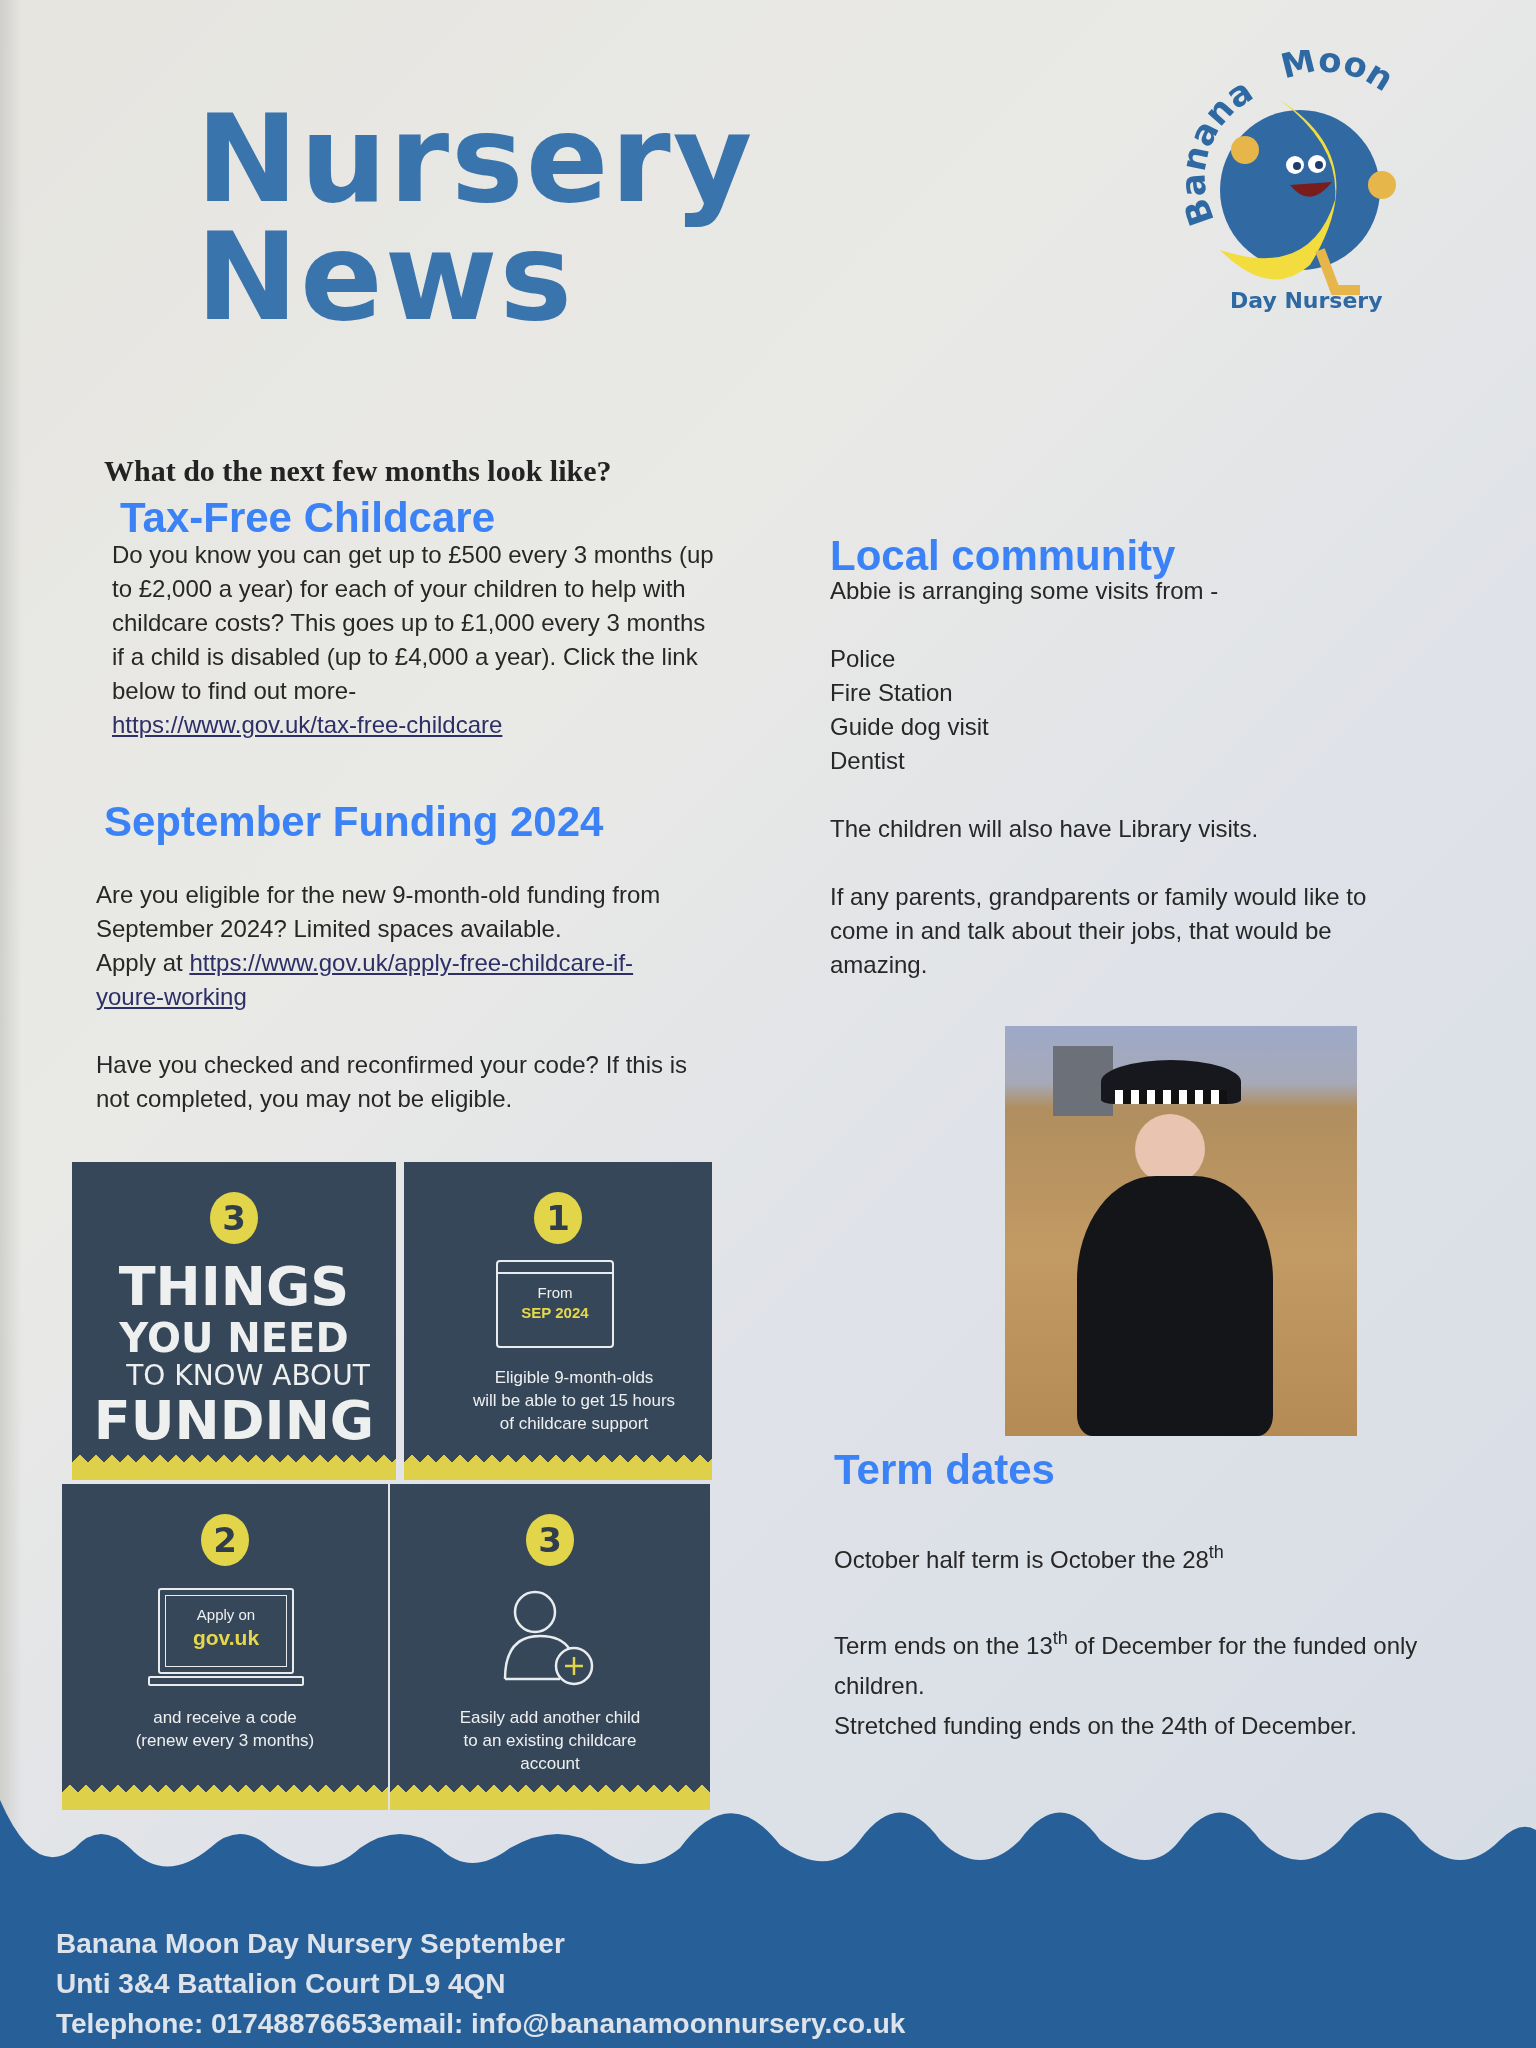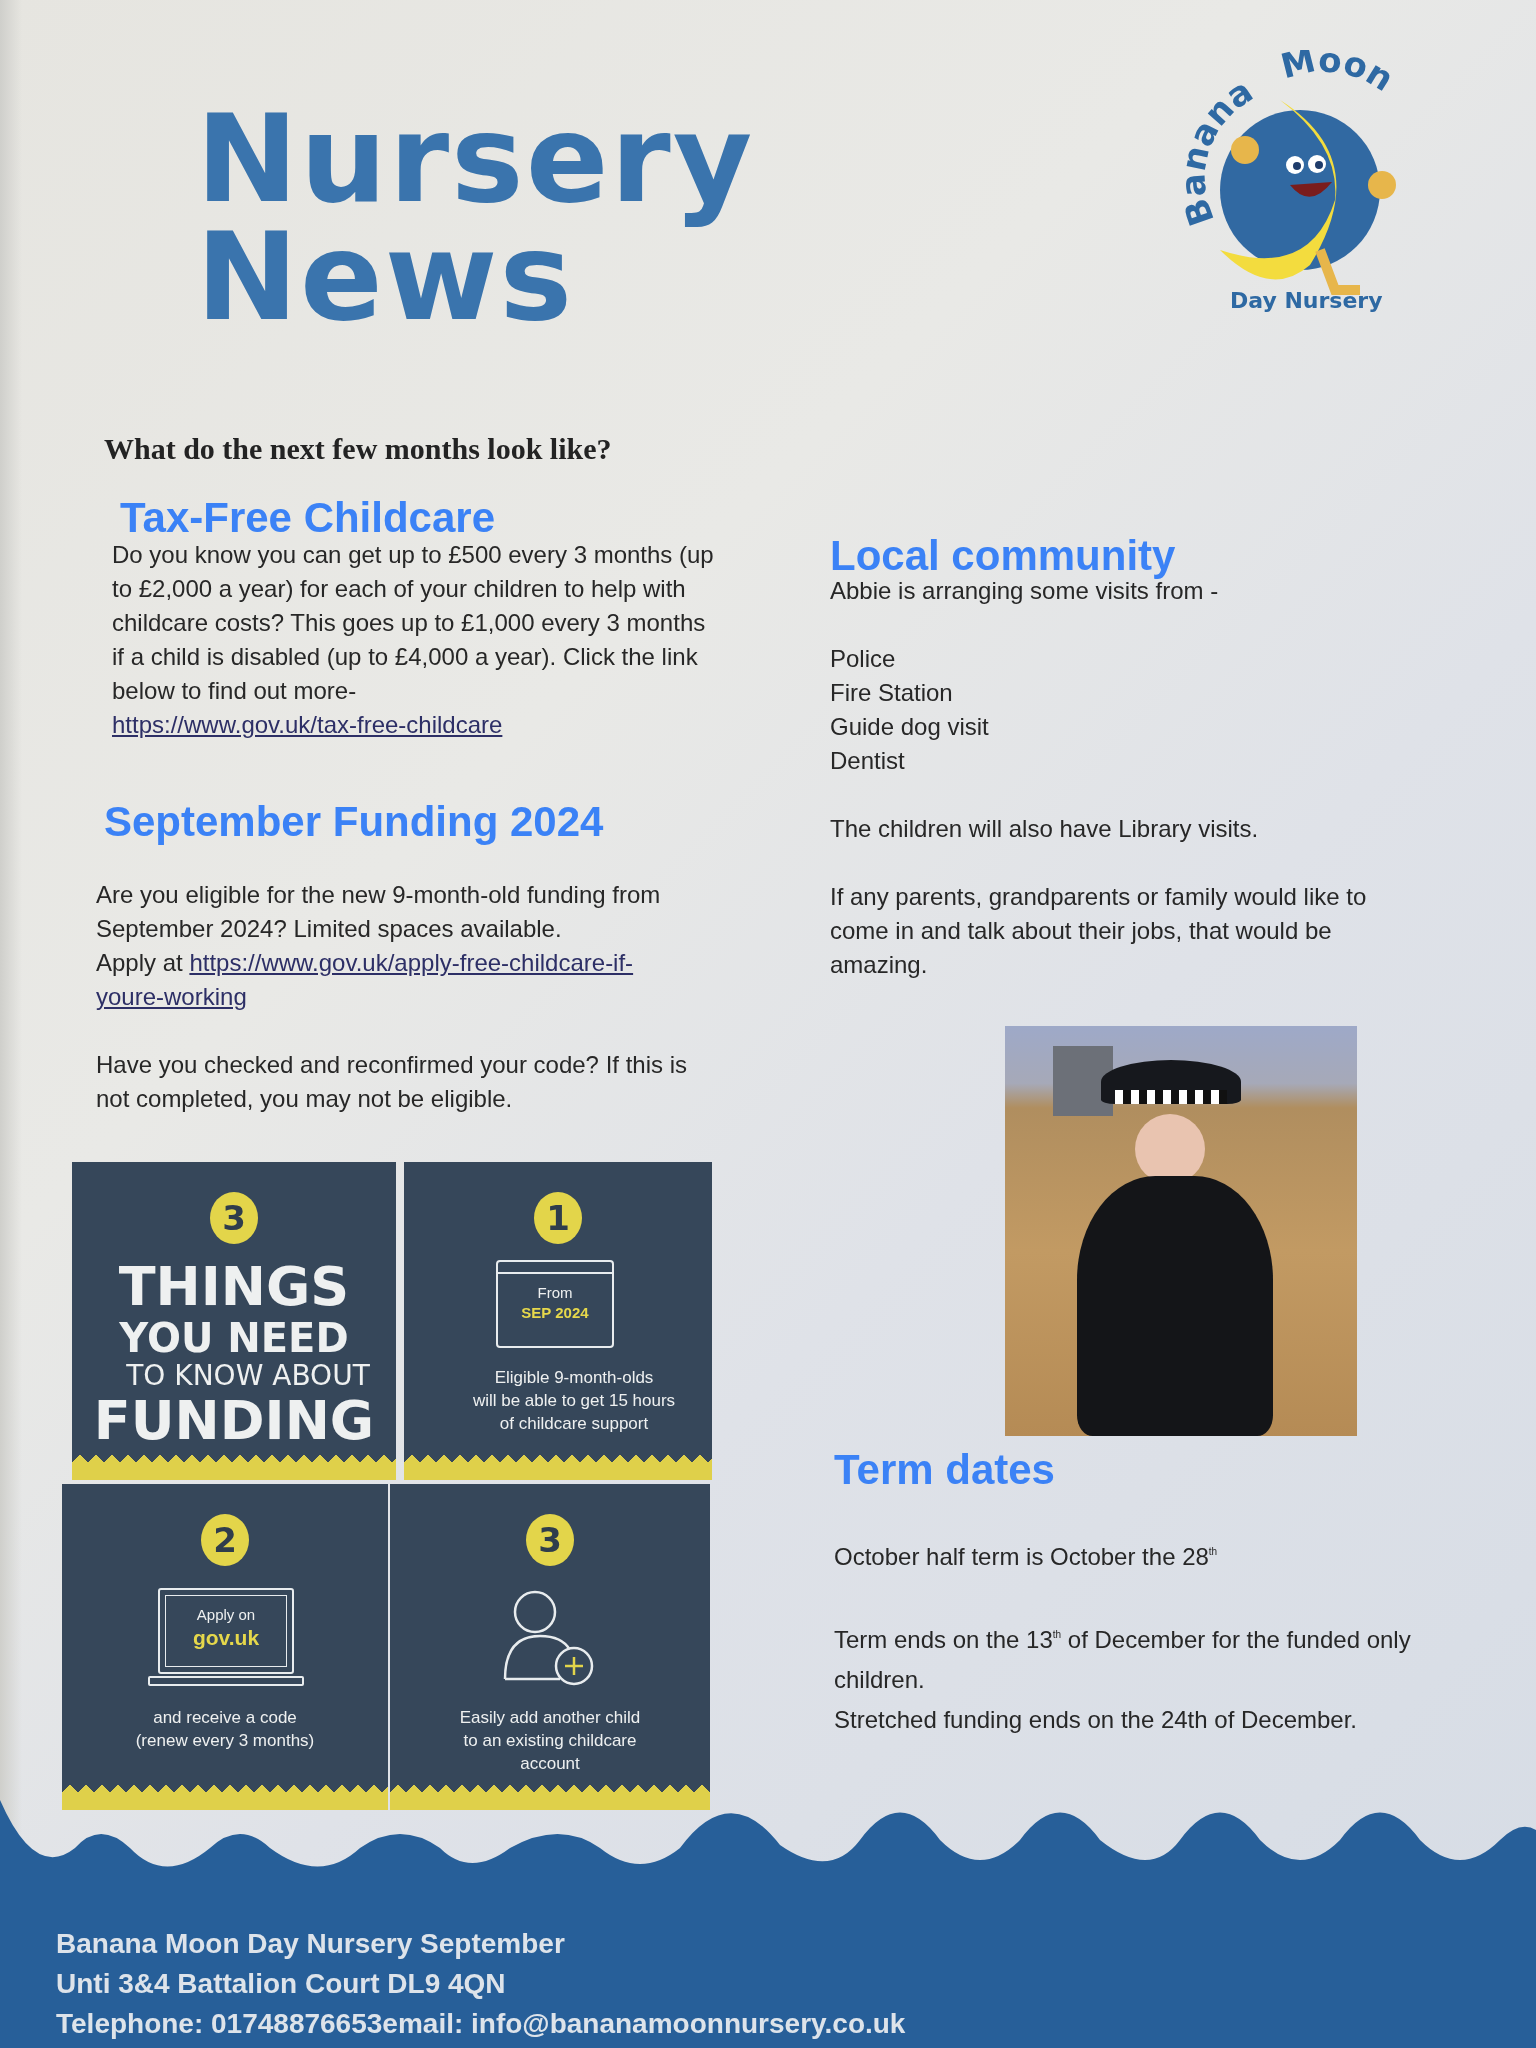--- a/index.html
+++ b/index.html
@@ -36,21 +36,21 @@
     .h-sans {
       position: absolute; font-family: "Liberation Sans", sans-serif; font-weight: bold;
       font-size: 42px; color: #3b82f6;
     }
     .body-text {
       position: absolute; font-size: 24px; line-height: 34px; color: #272727;
     }
     .link { color: #2d2f66; text-decoration: underline; cursor: pointer; }
     .block { display: block; }
     .gap { display: block; height: 34px; }
-    sup { font-size: 10px; vertical-align: 10px; }
+    sup { font-size: 18px; vertical-align: 10px; }
 
     
     .info-card {
       position: absolute; background: #36475a; overflow: hidden;
       color: #eef0f0; text-align: center;
     }
     .info-card .badge {
       position: absolute; left: 50%; transform: translateX(-50%);
       width: 48px; height: 52px; border-radius: 50%;
       background: #e3d54a; color: #2f3d4c; font-weight: bold; font-size: 34px; line-height: 52px;
@@ -110,21 +110,21 @@
     <path d="M 130 135 Q 150 160 172 132 Z" fill="#7a1c1c"></path>
     <circle cx="85" cy="100" r="14" fill="#e7b64b"></circle>
     <circle cx="222" cy="135" r="14" fill="#e7b64b"></circle>
     <path d="M 160 200 L 175 240 L 200 240" stroke="#e7b64b" stroke-width="10" fill="none"></path>
     <text class="logo-text" font-size="34"><textPath href="#arcL">Banana</textPath></text>
     <text class="logo-text" font-size="34"><textPath href="#arcR">Moon</textPath></text>
   </svg>
 </div>
 <div class="logo-caption">Day Nursery</div>
 
-<div class="h-serif" style="left:104px; top:432px;">What do the next few months look like?</div>
+<div class="h-serif" style="left:104px; top:454px;">What do the next few months look like?</div>
 
 <div class="h-sans" style="left:120px; top:494px;">Tax-Free Childcare</div>
 <div class="body-text" style="left:112px; top:538px; width:680px;">
   <span class="block">Do you know you can get up to £500 every 3 months (up</span>
   <span class="block">to £2,000 a year) for each of your children to help with</span>
   <span class="block">childcare costs? This goes up to £1,000 every 3 months</span>
   <span class="block">if a child is disabled (up to £4,000 a year). Click the link</span>
   <span class="block">below to find out more-</span>
   <a class="block link">https://www.gov.uk/tax-free-childcare</a>
 </div>

